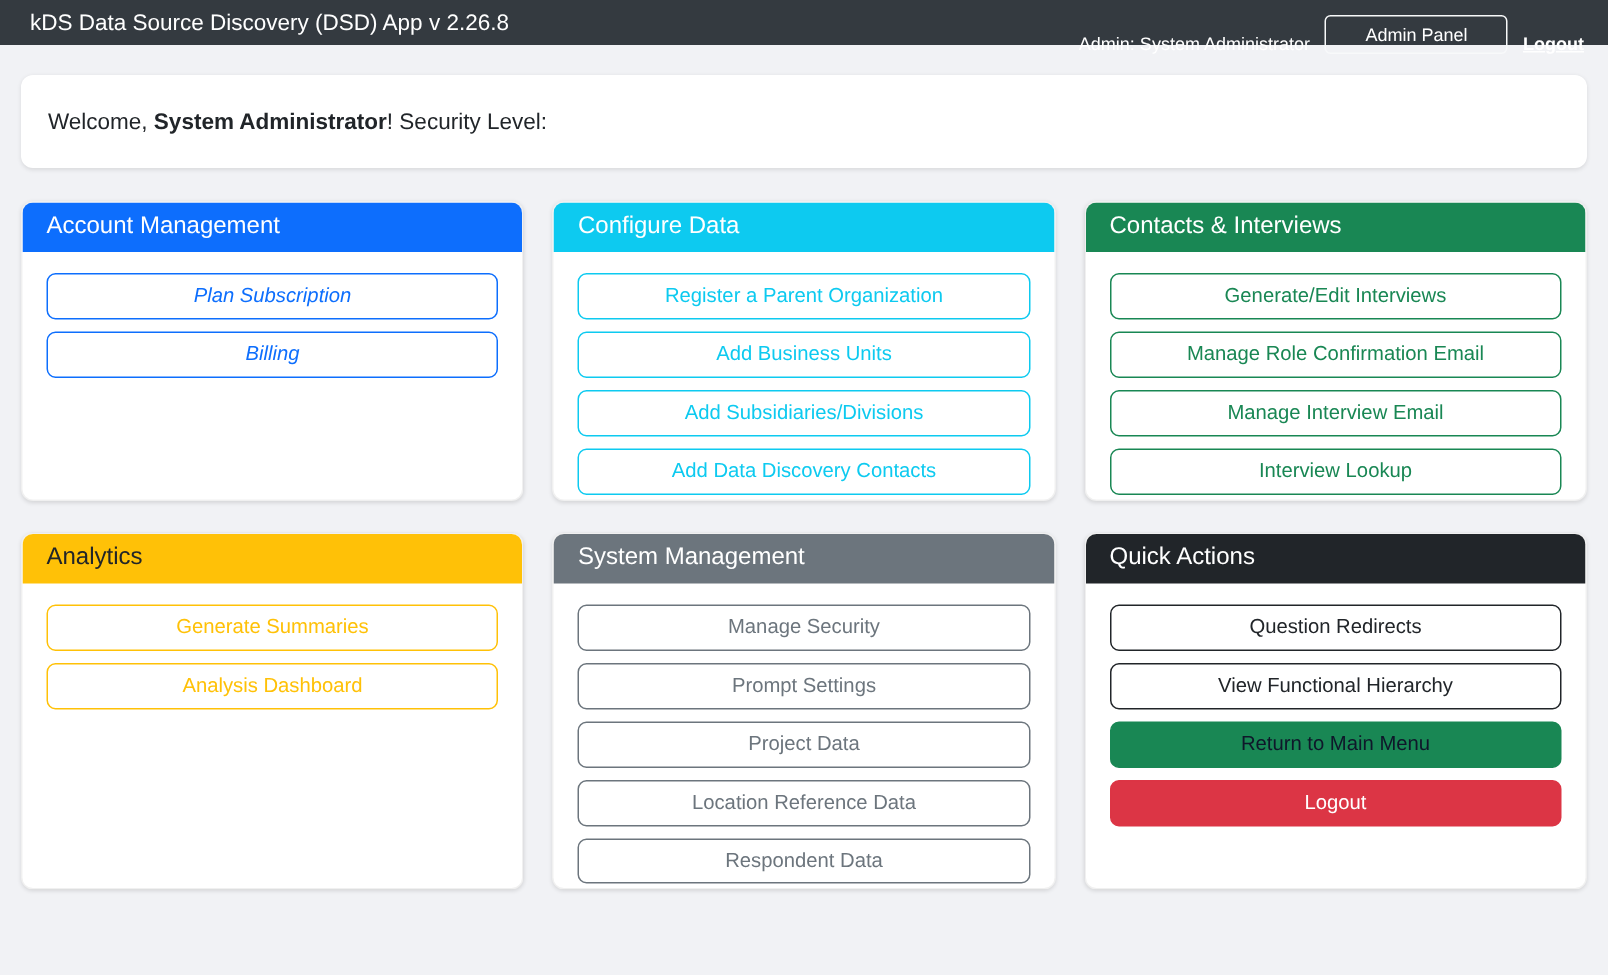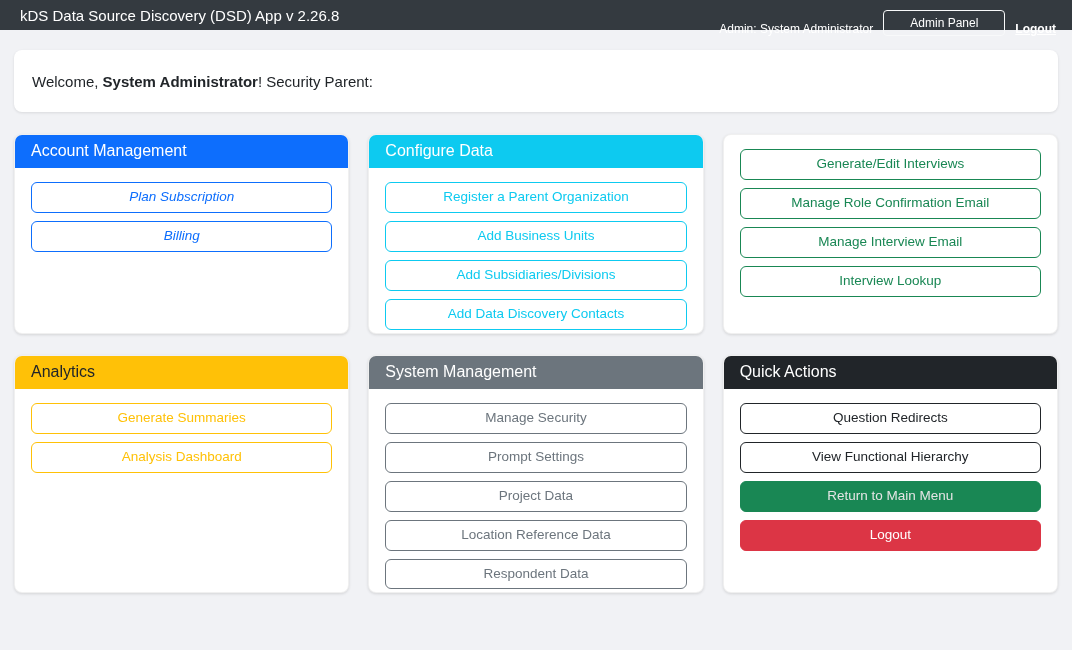--- a/index.html
+++ b/index.html
@@ -121,37 +121,37 @@
     border:1px solid transparent;
     border-radius:6px;
     cursor:pointer;
   }
   .btn.o-primary{color:var(--c-primary);border-color:var(--c-primary);font-style:italic;}
   .btn.o-info{color:var(--c-info);border-color:var(--c-info);}
   .btn.o-success{color:var(--c-success);border-color:var(--c-success);}
   .btn.o-warning{color:var(--c-warning);border-color:var(--c-warning);}
   .btn.o-secondary{color:var(--c-secondary);border-color:var(--c-secondary);}
   .btn.o-dark{color:var(--c-dark);border-color:var(--c-dark);}
-  .btn.s-success{color:#e5e5e5;background:var(--c-success);border-color:var(--c-success);}
+  .btn.s-success{color:#0f172a;background:var(--c-success);border-color:var(--c-success);}
   .btn.s-danger{color:#fff;background:var(--c-danger);border-color:var(--c-danger);}
 </style>
 </head>
 <body>
 
 <div class="navbar">
   <div class="navbar-title">kDS Data Source Discovery (DSD) App v 2.26.8</div>
   <div class="navbar-right">
     <span class="navbar-admin-text">Admin: System Administrator</span>
     <button class="navbar-admin-btn">Admin Panel</button>
     <span class="navbar-logout">Logout</span>
   </div>
 </div>
 
 <div class="welcome-card">
-  <span><span>Welcome, </span><b>System Administrator</b><span>! Security Parent:</span></span>
+  <span><span>Welcome, </span><b>System Administrator</b><span>! Security Level:</span></span>
 </div>
 
 <div class="grid">
 
   <div class="card r1">
     <div class="card-header h-primary">Account Management</div>
     <div class="card-body">
       <button class="btn o-primary">Plan Subscription</button>
       <button class="btn o-primary">Billing</button>
     </div>
@@ -161,20 +161,21 @@
     <div class="card-header h-info">Configure Data</div>
     <div class="card-body">
       <button class="btn o-info">Register a Parent Organization</button>
       <button class="btn o-info">Add Business Units</button>
       <button class="btn o-info">Add Subsidiaries/Divisions</button>
       <button class="btn o-info">Add Data Discovery Contacts</button>
     </div>
   </div>
 
   <div class="card r1">
+    <div class="card-header h-success">Contacts &amp; Interviews</div>
     <div class="card-body">
       <button class="btn o-success">Generate/Edit Interviews</button>
       <button class="btn o-success">Manage Role Confirmation Email</button>
       <button class="btn o-success">Manage Interview Email</button>
       <button class="btn o-success">Interview Lookup</button>
     </div>
   </div>
 
   <div class="card r2">
     <div class="card-header h-warning">Analytics</div>

